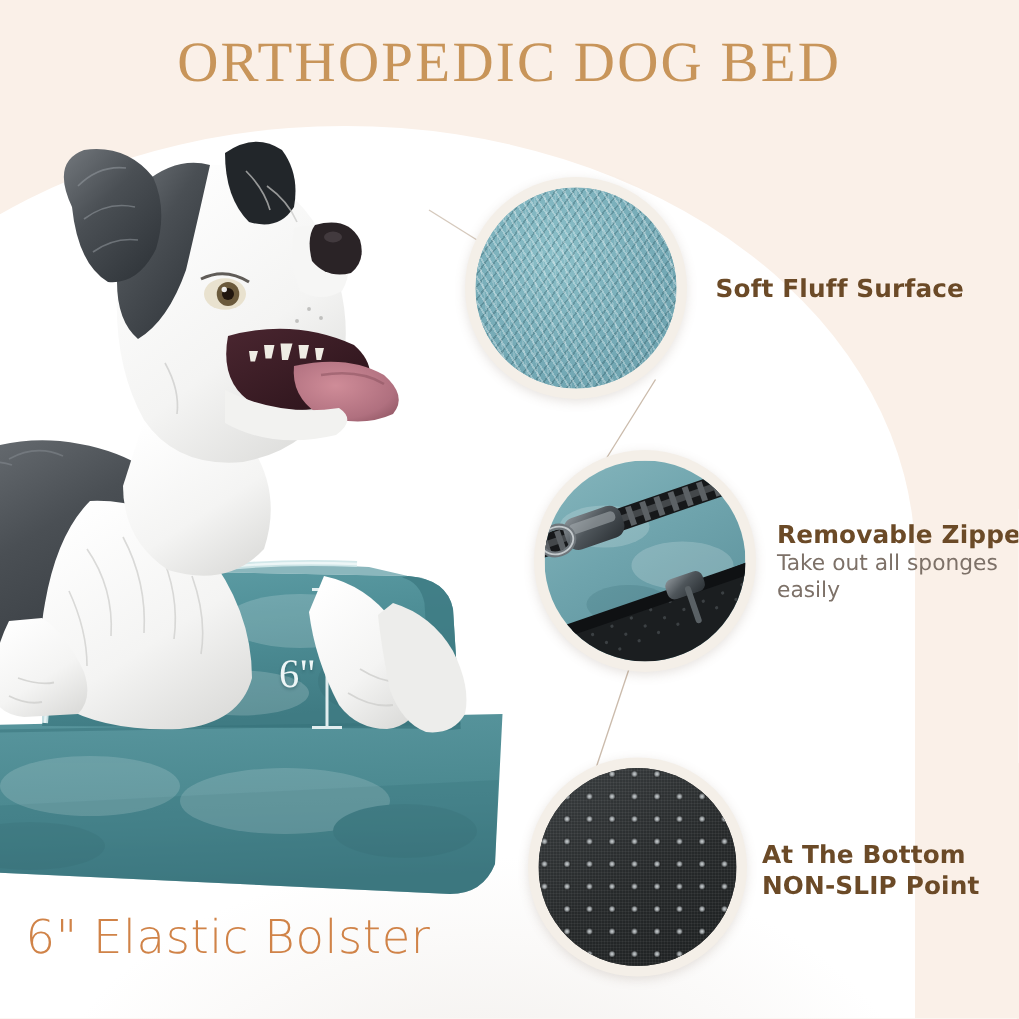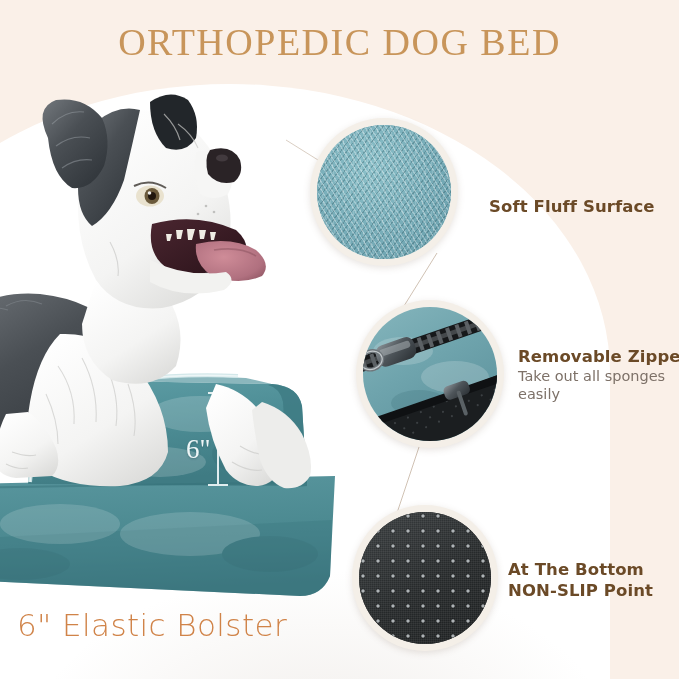--- a/index.html
+++ b/index.html
@@ -133,21 +133,21 @@
     white-space: nowrap;
     line-height: 1.28;
   }
   .label-sub {
     font-family: "DejaVu Sans", sans-serif;
     font-size: 14.5px;
     color: #7d7168;
     line-height: 1.26;
     white-space: nowrap;
   }
-  .label-fluff  { left: 477px; top: 196px; margin-left: 12px; }
+  .label-fluff  { left: 477px; top: 182px; }
   .label-zipper { left: 518px; top: 346px; }
   .label-grip   { left: 508px; top: 559px; }
 
   
   .bolster-caption {
     position: absolute;
     left: 17px;
     top: 607px;
     font-family: "DejaVu Sans", sans-serif;
     font-weight: 300;

